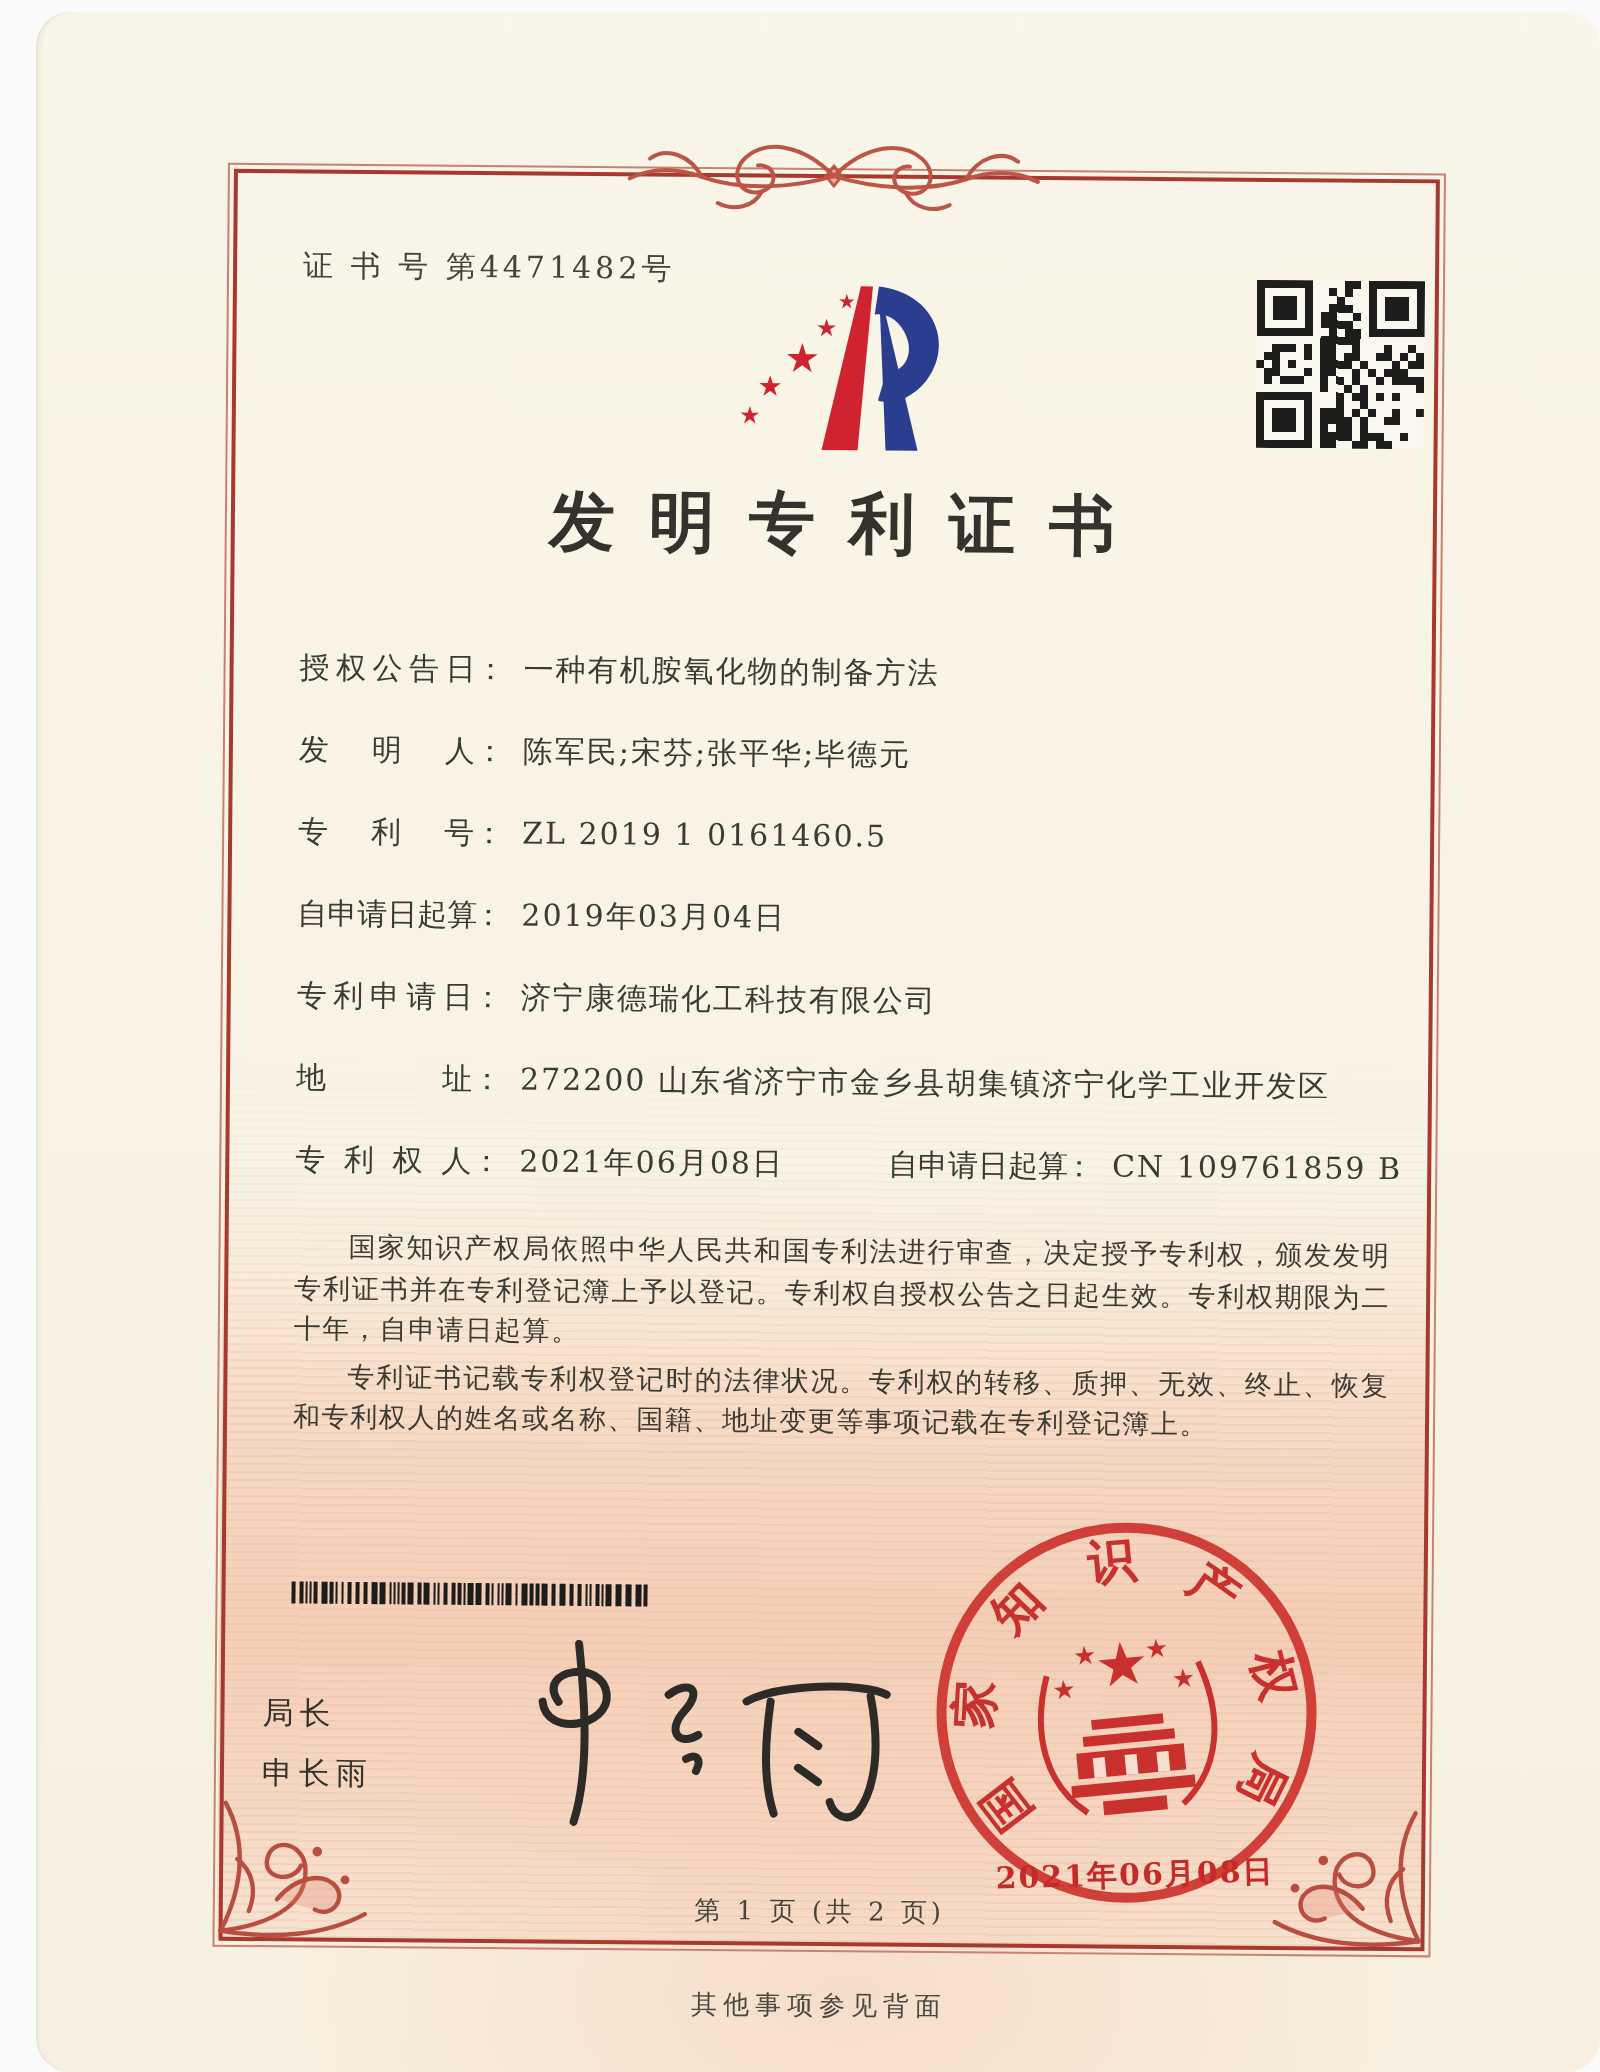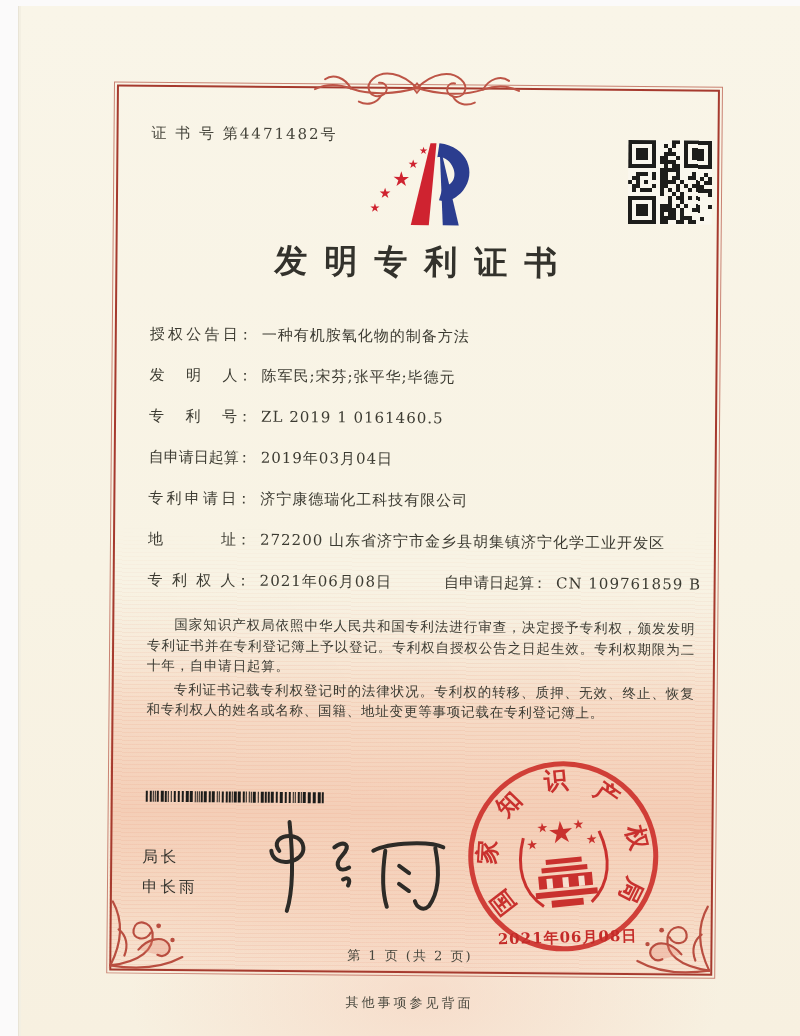--- a/index.html
+++ b/index.html
@@ -7,20 +7,21 @@
     width:800px;height:1036px;position:relative;overflow:hidden;
     background:#fbfafa;
     font-family:"DejaVu Serif","Liberation Serif",serif;
   }
   .paper{
     position:absolute;left:18px;top:6px;right:0;bottom:0;
     background:
       radial-gradient(ellipse 420px 240px at 52% 96%, rgba(246,205,185,.55), rgba(246,205,185,0) 70%),
       linear-gradient(180deg,#f9f5e8 0%,#f8f3e4 55%,#f7f0e0 100%);
     box-shadow:inset 1px 0 0 #e9e4d6, inset 3px 0 0 #f3efe2;
+    border-radius:17px;
   }
   .tilt{position:absolute;inset:0;transform:rotate(.5deg);transform-origin:50% 52%;}
 
   
   .frame{
     position:absolute;left:92px;top:78px;width:607px;height:890px;
     border:1px solid #c98272;
   }
   .frame::after{
     content:"";position:absolute;inset:2px;border:2px solid #a63a2e;
@@ -64,21 +65,21 @@
   
   .legal{position:absolute;left:130px;top:610px;width:548px;color:#3c3b33;}
   .legal p{
     margin:0 0 3px 0;font-size:13.5px;line-height:20.5px;
     text-indent:2em;letter-spacing:.8px;text-align:justify;
   }
 
   
   .barcode{position:absolute;left:130px;top:787px;width:184px;height:11px;}
   .barcode i{position:absolute;top:0;bottom:0;background:#1c1c1a;}
-  .director{position:absolute;left:127px;top:838px;font-size:15.5px;line-height:30px;
+  .director{position:absolute;left:116px;top:838px;font-size:15.5px;line-height:30px;
     letter-spacing:3px;color:#33322c;}
   .signature{position:absolute;left:224px;top:812px;width:218px;height:98px;}
 
   .seal{position:absolute;left:448px;top:749px;width:200px;height:200px;transform:rotate(-6deg);}
   .seal .ring{
     position:absolute;inset:5px;border:5px solid rgba(203,42,38,.88);border-radius:50%;
   }
   .seal .schar{
     position:absolute;left:50%;top:50%;
     font-size:24px;font-weight:bold;color:rgba(198,40,38,.95);

